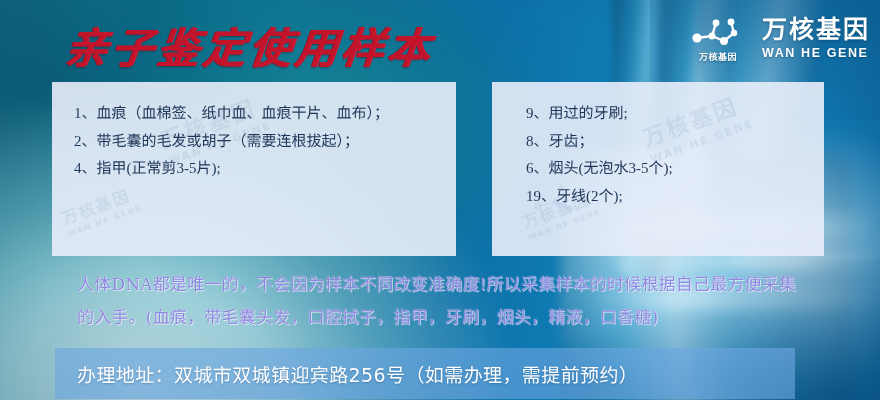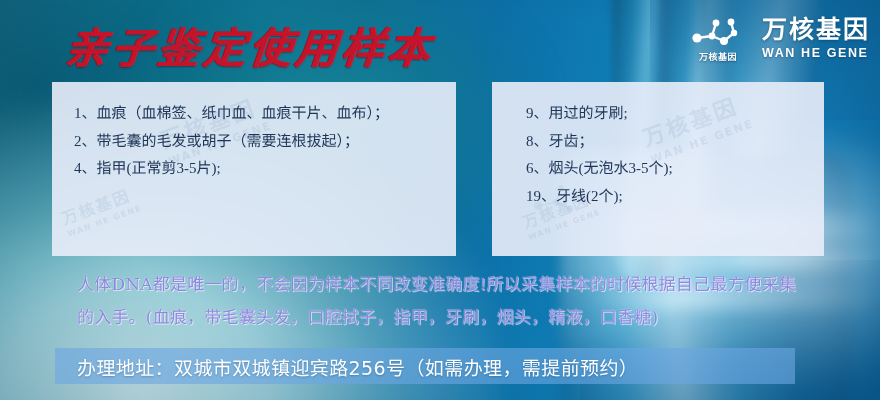--- a/index.html
+++ b/index.html
@@ -238,21 +238,21 @@
     letter-spacing:.2px;
     text-shadow:
       0 0 1px rgba(255,255,255,.85),
       1px 1px 0 rgba(255,255,255,.55);
     margin-left: 22px;
   }
   .para-line{display:block;white-space:nowrap;}
 
   
   .addr{
-    position:absolute;left:55px;top:348px;width:740px;height:36px;
+    position:absolute;left:55px;top:348px;width:740px;height:51px;
     background:rgba(106,167,226,.62);
     display:flex;align-items:center;
     z-index:5;
   }
   .addr-text{
     font-family:"DejaVu Sans",sans-serif;
     font-size:19px;
     color:#ffffff;
     padding-left:22px;
     letter-spacing:.4px;

